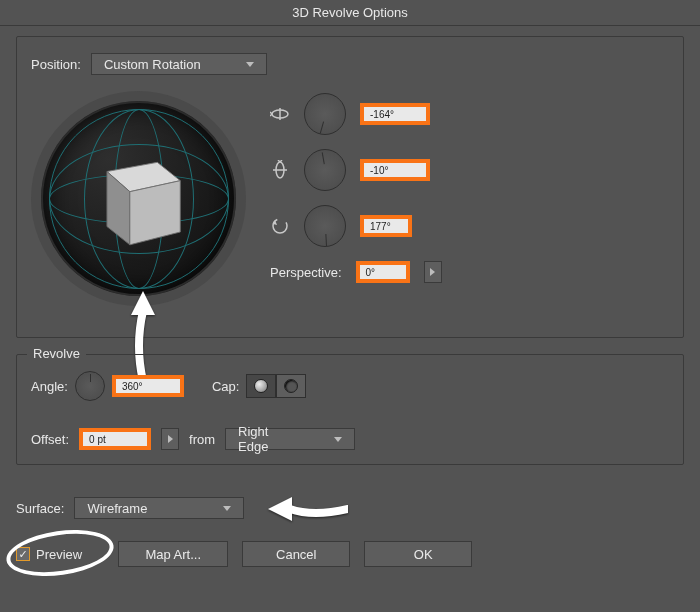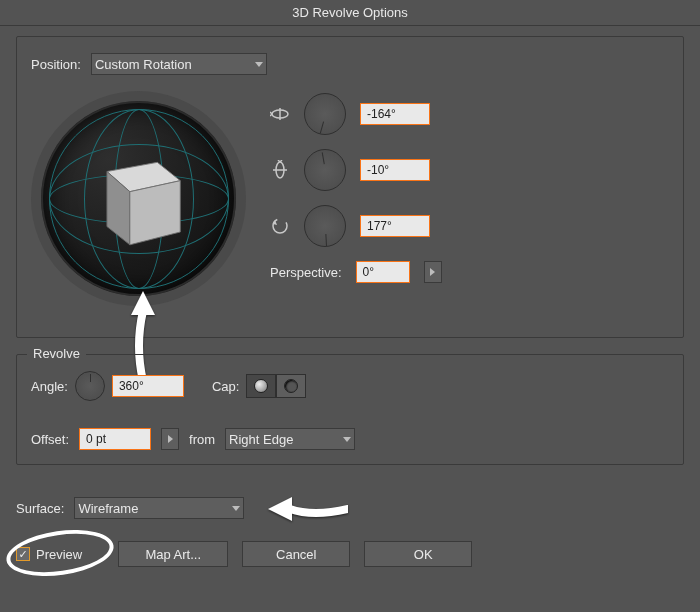--- a/index.html
+++ b/index.html
@@ -39,40 +39,40 @@
     color: #e8e8e8;
     font-size: 13px;
   }
   .label { color: #e8e8e8; }
   .dropdown {
     display: inline-flex;
     align-items: center;
     background: #5e5e5e;
     border: 1px solid #3a3a3a;
     height: 22px;
-    padding: 0 3px;
+    padding: 0 12px;
     cursor: pointer;
     gap: 8px;
   }
   .dropdown .arrow {
     width: 0; height: 0;
     border-left: 4px solid transparent;
     border-right: 4px solid transparent;
     border-top: 5px solid #bdbdbd;
     margin-left: auto;
   }
   .textfield {
     display: inline-flex;
     align-items: center;
     background: #e9e9e9;
     color: #222;
-    border: 1px solid #f97316;
+    border: 4px solid #f97316;
     height: 22px;
     padding: 0 6px;
-    font-size: 12px;
+    font-size: 10px;
   }
   .stepper {
     width: 18px; height: 22px;
     background: #5e5e5e;
     border: 1px solid #3a3a3a;
     display: flex; align-items: center; justify-content: center;
     cursor: pointer;
   }
   .stepper .tri {
     width: 0; height: 0;
@@ -259,21 +259,21 @@
         <div class="axis-row">
           <span class="axis-icon">
             <svg viewBox="0 0 20 20">
                 <circle cx="10" cy="10" r="7" fill="none" stroke="#c8c8c8" stroke-width="1.5" stroke-dasharray="30 10"></circle>
                 <polygon points="3,8 5,4 7,9" fill="#c8c8c8"></polygon>
               </svg>
           </span>
           <div class="dial">
               <div class="tick" style="transform:rotate(177deg)"></div>
             </div>
-          <div class="textfield" style="width:70px;">177°</div>
+          <div class="textfield" style="width:52px;">177°</div>
         </div>
         <div class="axis-row" style="margin-top:14px;">
           <span class="label">Perspective:</span>
           <div class="textfield" style="width:54px;">0°</div>
           <div class="stepper">
               <div class="tri"></div>
             </div>
         </div>
       </div>
     </div>

